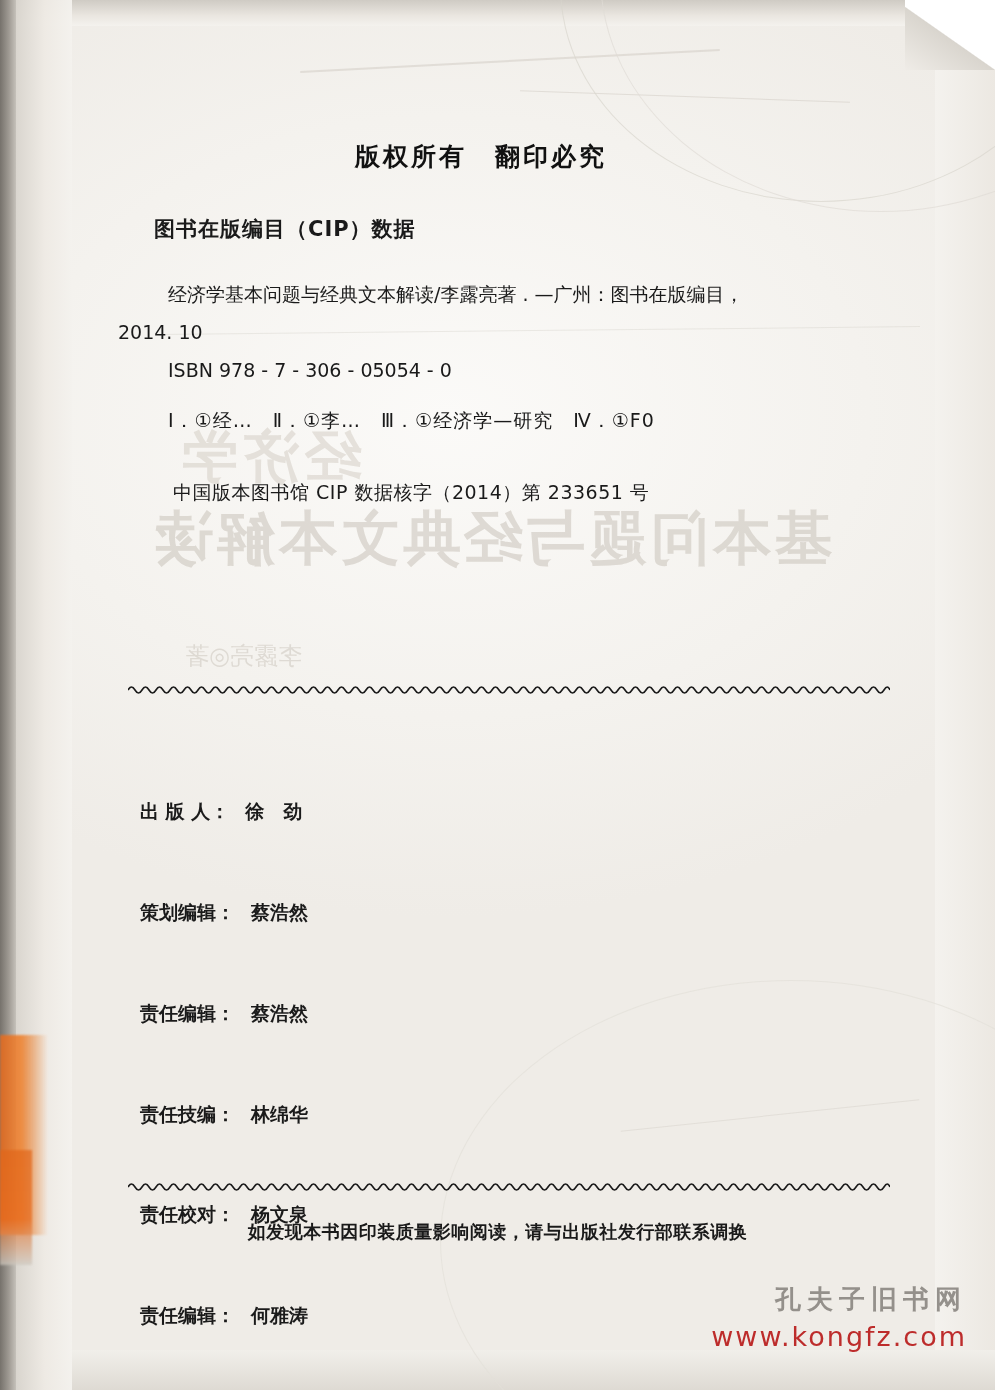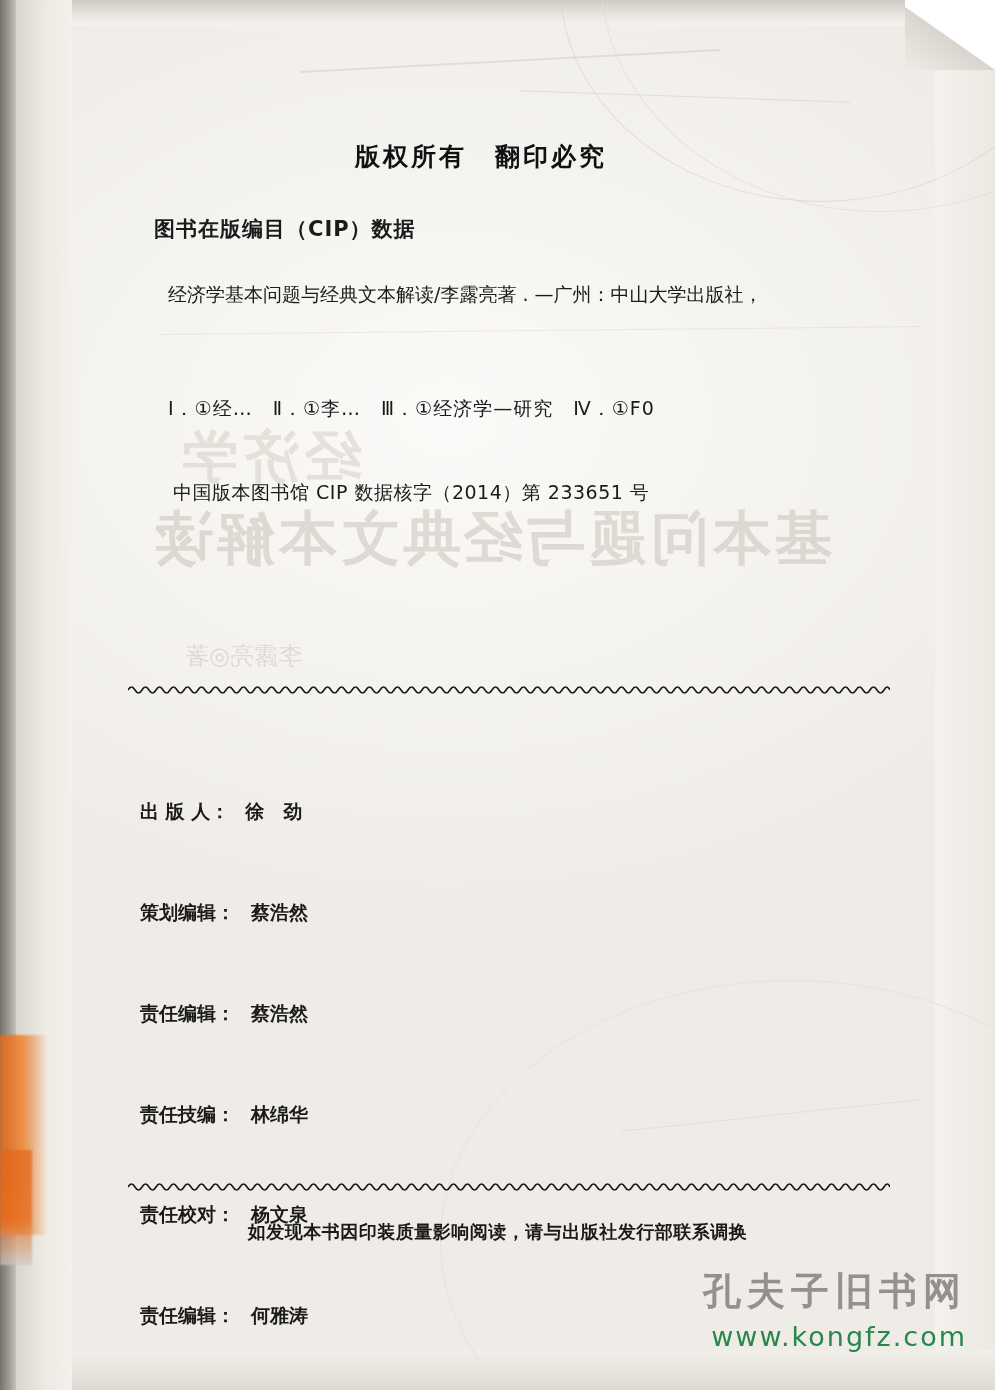--- a/index.html
+++ b/index.html
@@ -147,21 +147,21 @@
   .cip-body {
     position: absolute;
     left: 118px; top: 275px;
     width: 790px;
     font-size: 19px;
     line-height: 38px;
   }
   .cip-body .indent { padding-left: 50px; }
   .cip-class {
     position: absolute;
-    left: 168px; top: 396px;
+    left: 168px; top: 408px;
     font-size: 19px;
     letter-spacing: 1px;
   }
   .cip-number {
     position: absolute;
     left: 173px; top: 480px;
     font-size: 19px;
     letter-spacing: .5px;
   }
 
@@ -203,29 +203,29 @@
   .watermark {
     position: absolute;
     right: 28px;
     bottom: 38px;
     text-align: right;
     color: #8e8a85;
     font-family: "DejaVu Sans", sans-serif;
     opacity: .92;
   }
   .watermark .wm-cn {
-    font-size: 38px;
+    font-size: 26px;
     font-weight: bold;
     letter-spacing: 6px;
     color: #8d8984;
   }
   .watermark .wm-en {
     font-size: 27px;
     letter-spacing: 2px;
-    color: #15803d;
+    color: #b91c1c;
     margin-top: 4px;
   }
 </style>
 </head>
 <body>
 
 <div class="page">
 
   <div class="paper"></div>
   <div class="edge-top"></div>
@@ -249,21 +249,23 @@
   <div class="curve" style="left:600px; top:-260px; width:560px; height:470px; border-color:#e0dcd5;"></div>
   <div class="curve" style="left:440px; top:980px; width:700px; height:520px; border-color:#e3dfd8;"></div>
 
   <div class="content">
 
     <div class="copyright-line">版权所有　翻印必究</div>
 
     <div class="cip-head">图书在版编目（CIP）数据</div>
 
     <div class="cip-body">
-      <div class="indent">经济学基本问题与经典文本解读/李露亮著 . —广州：中山大学出版社，</div>
+      <div class="indent">经济学基本问题与经典文本解读/李露亮著 . —广州：图书在版编目，</div>
+      <div>2014. 10</div>
+      <div class="indent">ISBN 978 - 7 - 306 - 05054 - 0</div>
     </div>
 
     <div class="cip-class">Ⅰ．①经…　Ⅱ．①李…　Ⅲ．①经济学—研究　Ⅳ．①F0</div>
 
     <div class="cip-number">中国版本图书馆 CIP 数据核字（2014）第 233651 号</div>
 
     <div class="wave" style="top:684px;">
       <svg width="762" height="12" viewBox="0 0 762 12" xmlns="http://www.w3.org/2000/svg">
         <path d="M0 6 Q 3.5 0 7 6 T 14 6 T 21 6 T 28 6 T 35 6 T 42 6 T 49 6 T 56 6 T 63 6 T 70 6 T 77 6 T 84 6 T 91 6 T 98 6 T 105 6 T 112 6 T 119 6 T 126 6 T 133 6 T 140 6 T 147 6 T 154 6 T 161 6 T 168 6 T 175 6 T 182 6 T 189 6 T 196 6 T 203 6 T 210 6 T 217 6 T 224 6 T 231 6 T 238 6 T 245 6 T 252 6 T 259 6 T 266 6 T 273 6 T 280 6 T 287 6 T 294 6 T 301 6 T 308 6 T 315 6 T 322 6 T 329 6 T 336 6 T 343 6 T 350 6 T 357 6 T 364 6 T 371 6 T 378 6 T 385 6 T 392 6 T 399 6 T 406 6 T 413 6 T 420 6 T 427 6 T 434 6 T 441 6 T 448 6 T 455 6 T 462 6 T 469 6 T 476 6 T 483 6 T 490 6 T 497 6 T 504 6 T 511 6 T 518 6 T 525 6 T 532 6 T 539 6 T 546 6 T 553 6 T 560 6 T 567 6 T 574 6 T 581 6 T 588 6 T 595 6 T 602 6 T 609 6 T 616 6 T 623 6 T 630 6 T 637 6 T 644 6 T 651 6 T 658 6 T 665 6 T 672 6 T 679 6 T 686 6 T 693 6 T 700 6 T 707 6 T 714 6 T 721 6 T 728 6 T 735 6 T 742 6 T 749 6 T 756 6 T 762 6" fill="none" stroke="#1a1a1a" stroke-width="1.6"></path>
       </svg>

